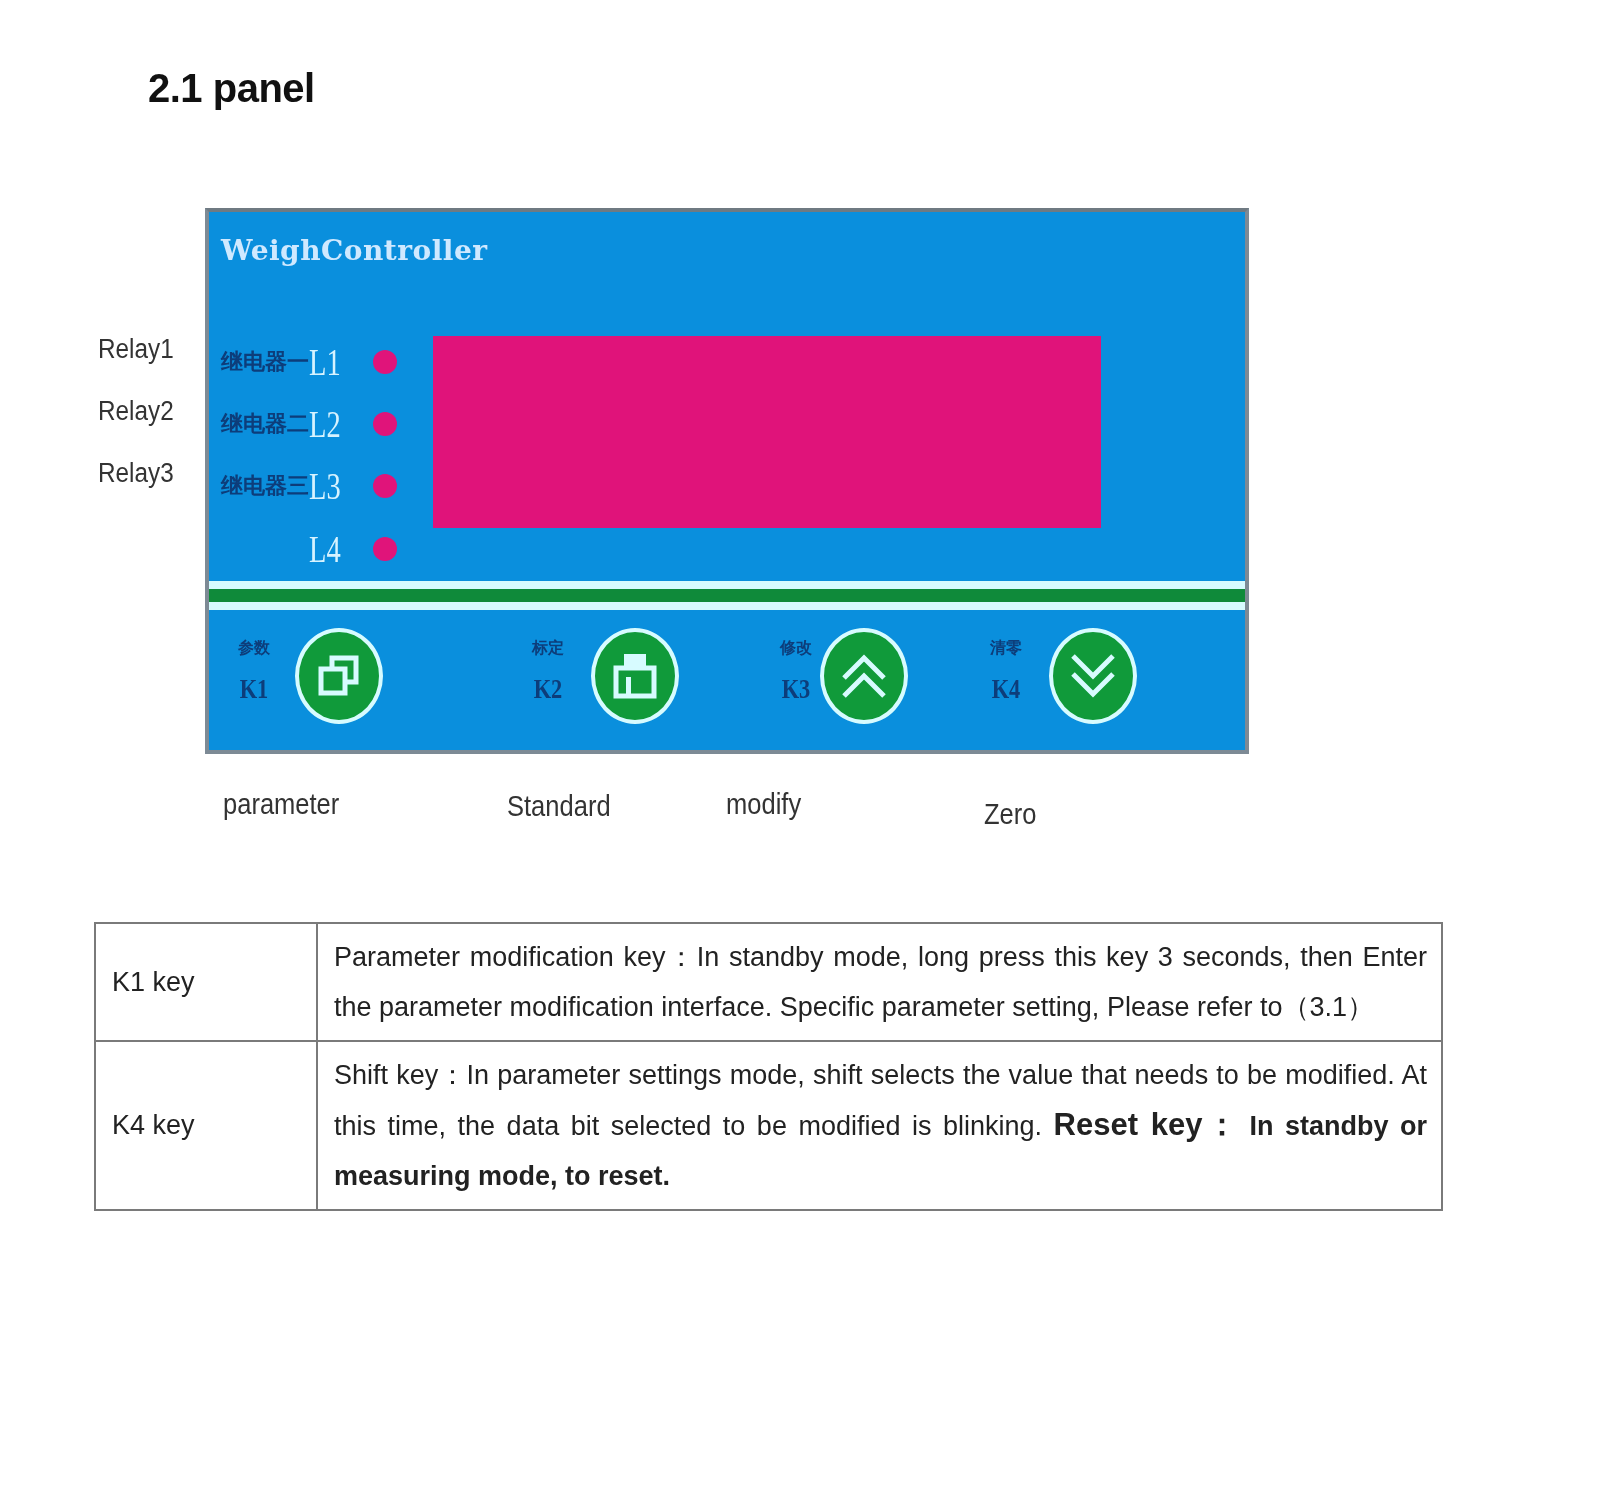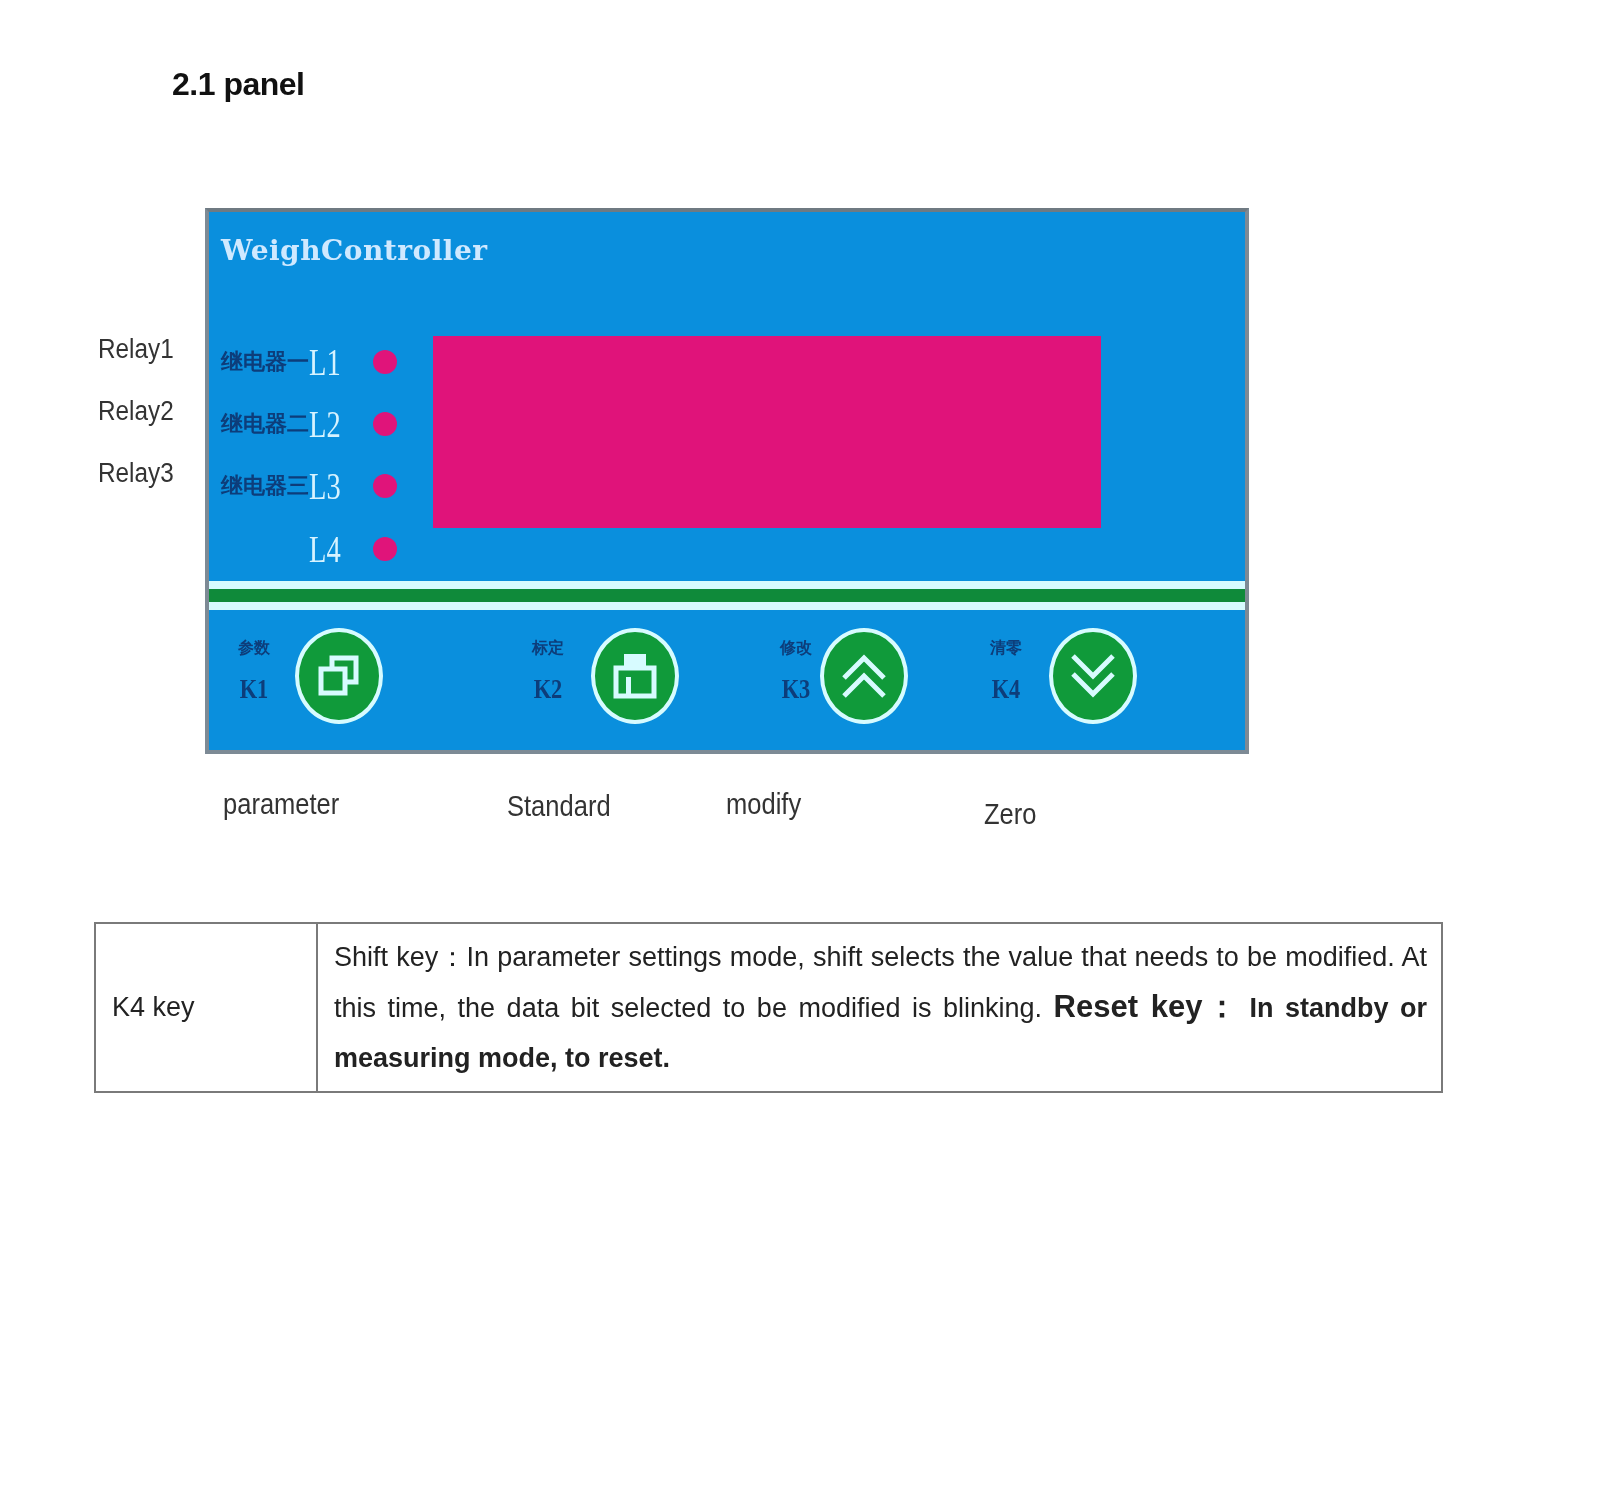--- a/index.html
+++ b/index.html
@@ -1,18 +1,18 @@
 <!DOCTYPE html>
 <html><head>
 <meta charset="utf-8">
 <style>
   html,body{margin:0;padding:0;background:#fff;}
   body{width:1600px;height:1494px;position:relative;overflow:hidden;font-family:"Liberation Sans","DejaVu Sans",sans-serif;color:#222;}
   .abs{position:absolute;}
-  .title{left:148px;top:66px;font-size:32px;font-weight:bold;color:#111;letter-spacing:-0.5px;margin-left:24px;}
+  .title{left:148px;top:66px;font-size:40px;font-weight:bold;color:#111;letter-spacing:-0.5px;}
   .relay-label{left:98px;font-size:27px;color:#333;transform:scaleX(0.9);transform-origin:left;}
   .panel{left:205px;top:208px;width:1036px;height:538px;background:#0a8fdd;border:4px solid #7d8a95;border-top-color:#6f7a82;}
   .brand{left:12px;top:22px;font-family:"DejaVu Serif","Liberation Serif",serif;font-weight:bold;font-size:28px;color:#cfe9ff;letter-spacing:0.5px;}
   .led-row{left:0;height:40px;display:flex;align-items:center;}
   .led-cn{width:100px;text-align:right;font-size:22px;font-weight:bold;color:#0d3d7a;}
   .led-name{font-family:"Liberation Serif","DejaVu Serif",serif;color:#d7f3ff;font-size:38px;transform:scaleX(0.75);transform-origin:left;width:60px;}
   .led-dot{width:24px;height:24px;border-radius:50%;background:#e0147a;margin-left:4px;}
   .display{left:224px;top:124px;width:668px;height:192px;background:#e0137a;}
   .stripe{left:0;width:1036px;}
   .key-cn{font-family:"DejaVu Sans",sans-serif;font-weight:bold;color:#0d3d7a;font-size:16px;text-align:center;}
@@ -110,18 +110,22 @@
   </div>
 </div>
 
 <div class="abs key-caption" style="left:223px;top:788px;">parameter</div>
 <div class="abs key-caption" style="left:507px;top:790px;">Standard</div>
 <div class="abs key-caption" style="left:726px;top:788px;">modify</div>
 <div class="abs key-caption" style="left:984px;top:798px;">Zero</div>
 
 <table class="keys">
   <tbody>
+      <tr style="height:101px;">
+    <td class="k">K1 key</td>
+    <td class="d">Parameter modification key：In standby mode, long press this key 3 seconds, then Enter the parameter modification interface. Specific parameter setting, Please refer to（3.1）</td>
+  </tr>
   <tr style="height:150px;">
     <td class="k">K4 key</td>
     <td class="d"><span>Shift key：In parameter settings mode, shift selects the value that needs to be modified. At this time, the data bit selected to be modified is blinking. </span><span class="b" style="font-size:31px;">Reset key：</span><span class="b" style="margin-left:8px;">In standby or measuring mode, to reset.</span></td>
   </tr>
 </tbody>
   </table>
 
 </body></html>

